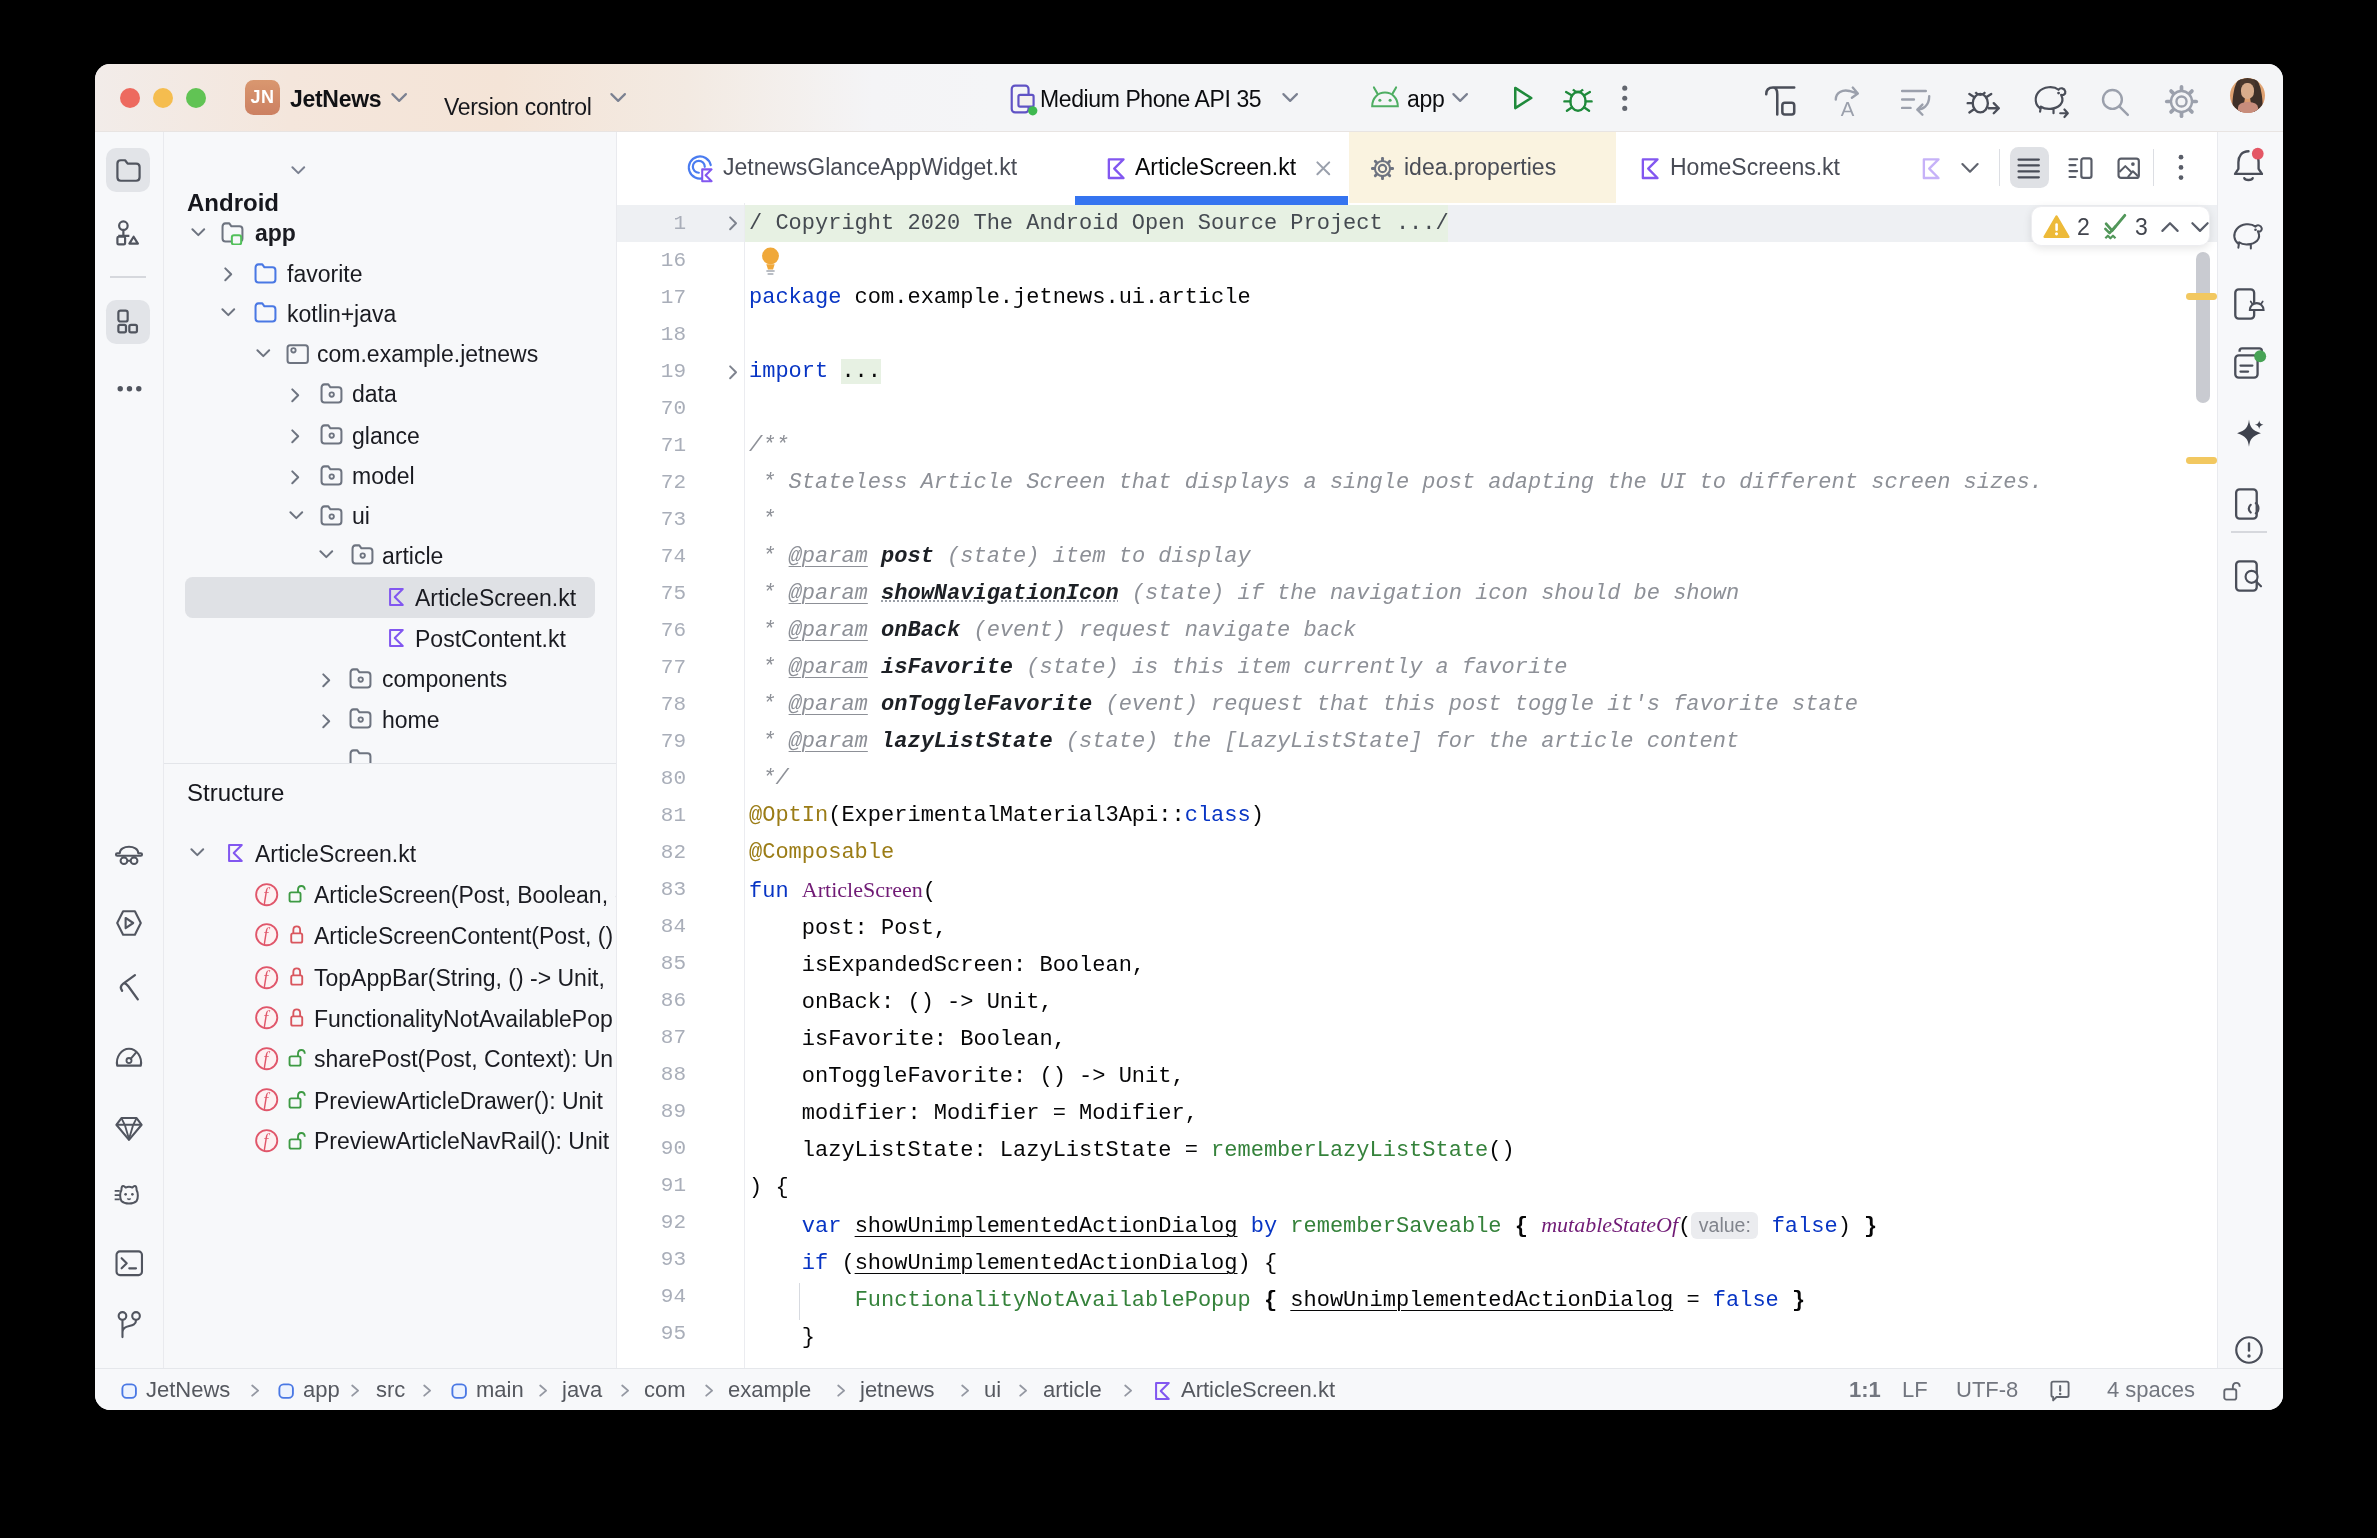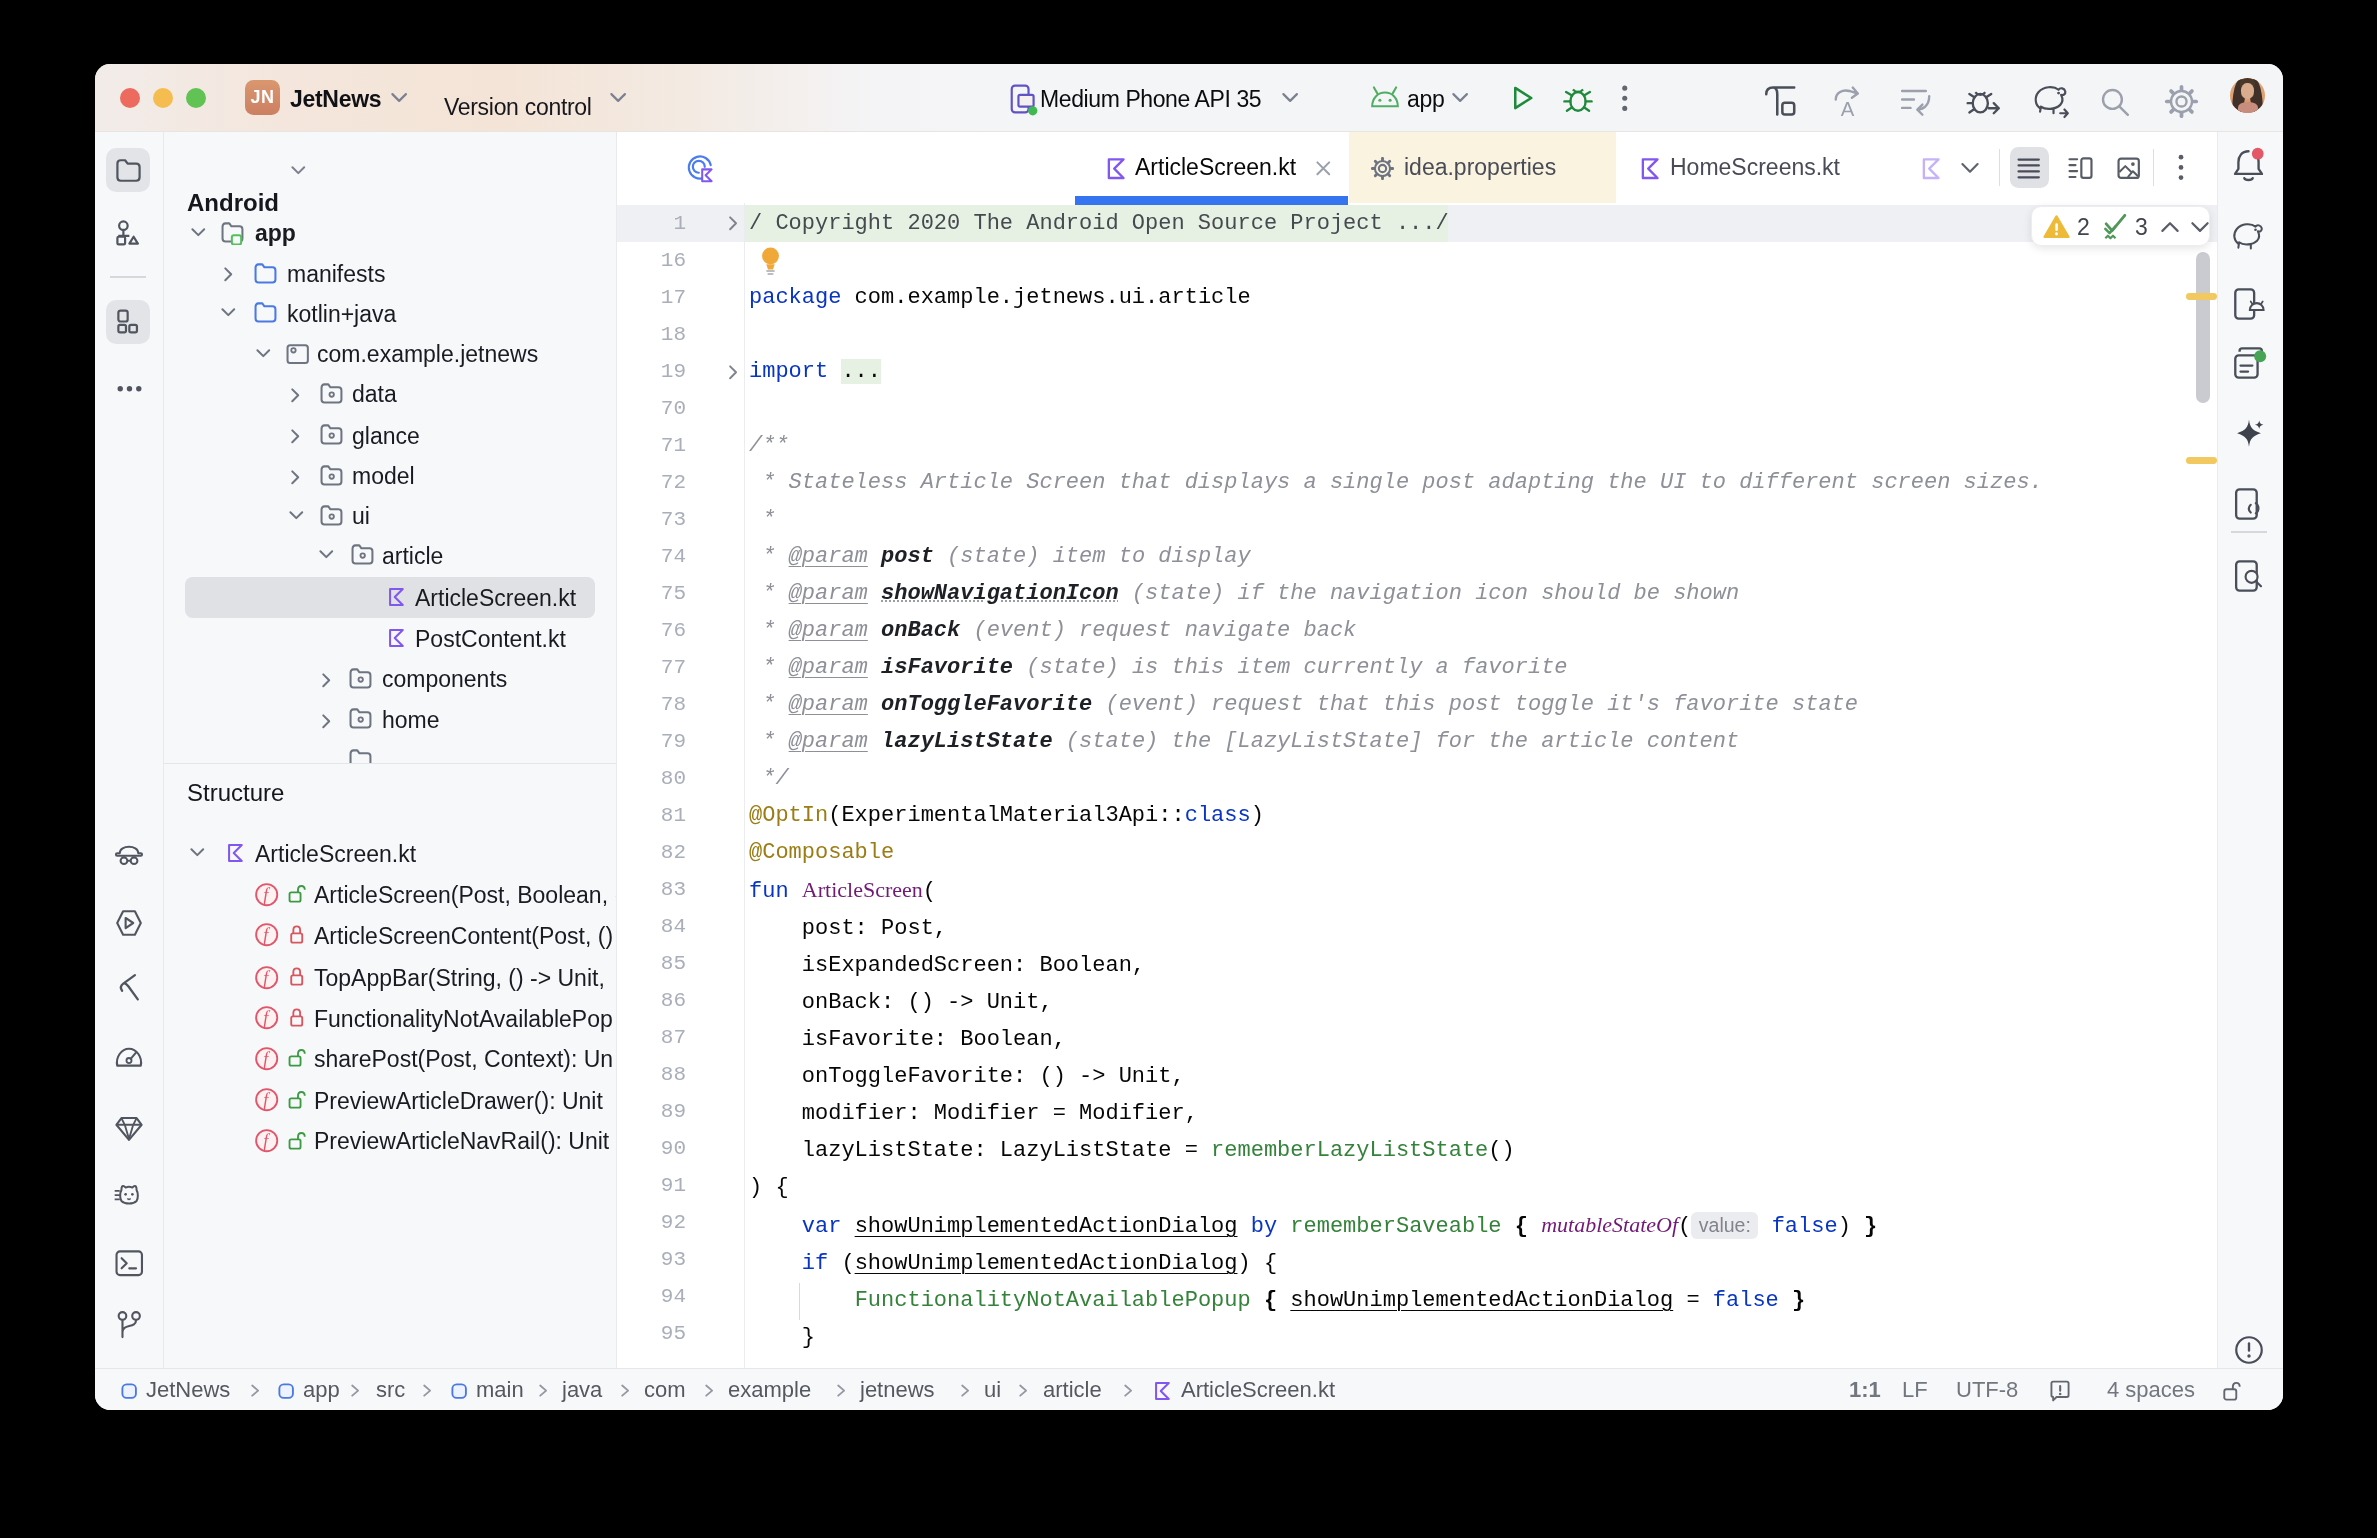--- a/index.html
+++ b/index.html
@@ -226,21 +226,21 @@
           <span class="rtxt">app</span>
         </div>
 
       <svg class="abs" style="left:57px; top:133px;" width="17" height="18.6" viewBox="0 0 20 22">
           <path d="M5 4 L12 11 L5 18" fill="none" stroke="#6e7480" stroke-width="2.4" stroke-linecap="round" stroke-linejoin="round"></path>
         </svg>
       <svg class="abs" style="left:89px; top:129px;" width="25.4" height="25.4" viewBox="0 0 30 30">
           <path d="M3 8 C3 6 4 4 6.5 4 L11 4 L13.5 7.5 L23 7.5 C25.5 7.5 26.5 8.5 26.5 11 L26.5 22 C26.5 24.5 25.5 25.5 23 25.5 L6.5 25.5 C4 25.5 3 24.5 3 22 Z" fill="none" stroke="#4a78e4" stroke-width="2.4" stroke-linejoin="round"></path>
         </svg>
       <div class="row" style="left:123px; top:121px;">
-          <span class="rtxt">manifests</span>
+          <span class="rtxt">favorite</span>
         </div>
 
       <svg class="abs" style="left:55px; top:173px;" width="18.6" height="15.2" viewBox="0 0 22 18">
           <path d="M4 5 L11 12 L18 5" fill="none" stroke="#6e7480" stroke-width="2.4" stroke-linecap="round" stroke-linejoin="round"></path>
         </svg>
       <svg class="abs" style="left:89px; top:168px;" width="25.4" height="25.4" viewBox="0 0 30 30">
           <path d="M3 8 C3 6 4 4 6.5 4 L11 4 L13.5 7.5 L23 7.5 C25.5 7.5 26.5 8.5 26.5 11 L26.5 22 C26.5 24.5 25.5 25.5 23 25.5 L6.5 25.5 C4 25.5 3 24.5 3 22 Z" fill="none" stroke="#4a78e4" stroke-width="2.4" stroke-linejoin="round"></path>
         </svg>
       <div class="row" style="left:123px; top:161px;">
           <span class="rtxt">kotlin+java</span>
@@ -443,20 +443,21 @@
       </div>
   </div>
   <div id="editor">
     <div id="tabbar">
 
       <svg class="abs" style="left:69px; top:22px;" width="29" height="29" viewBox="0 0 34 34">
         <path d="M29 13 A13 13 0 1 0 21 28" fill="none" stroke="#4a7cf0" stroke-width="2.6" stroke-linecap="round"></path>
         <path d="M22 15 A7 7 0 1 0 15 22" fill="none" stroke="#4a7cf0" stroke-width="2.6" stroke-linecap="round"></path>
         <path d="M30 18 L19 18 L19 32 L30 32 L23 25 Z" fill="#fff" stroke="#8257f0" stroke-width="2.4" stroke-linejoin="round"></path>
       </svg>
+      <div class="tabtxt" style="left:106px;">JetnewsGlanceAppWidget.kt</div>
 
       <svg class="abs" style="left:486px; top:24px;" width="25.4" height="25.4" viewBox="0 0 26 26">
           <path d="M21 3.5 L6 3.5 L6 22.5 L21 22.5 L11.5 13 Z" fill="none" stroke="#8257f0" stroke-width="2.4" stroke-linejoin="round"></path>
         </svg>
       <div class="tabtxt" style="left:518px; color:#070809;">ArticleScreen.kt</div>
       <svg class="abs" style="left:697px; top:27px;" width="18.6" height="18.6" viewBox="0 0 22 22">
           <path d="M4 4 L18 18 M18 4 L4 18" stroke="#9aa0ac" stroke-width="2.4" stroke-linecap="round"></path>
         </svg>
 
       <div class="abs" style="left:732px; top:0; width:267px; height:71px; background:#faf3e0;"></div>

